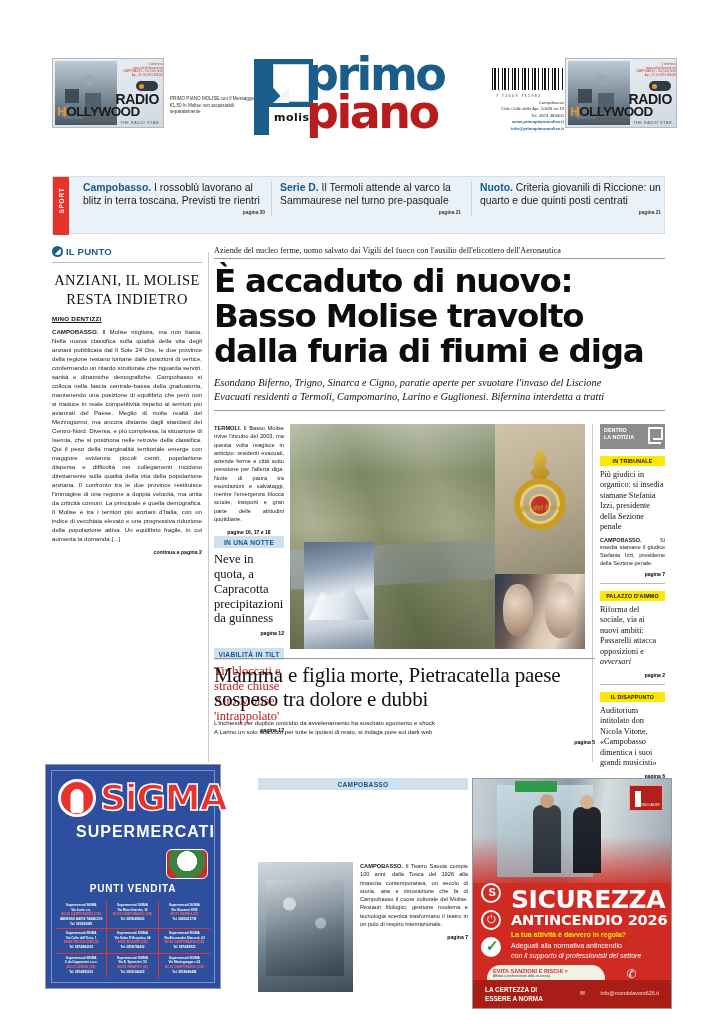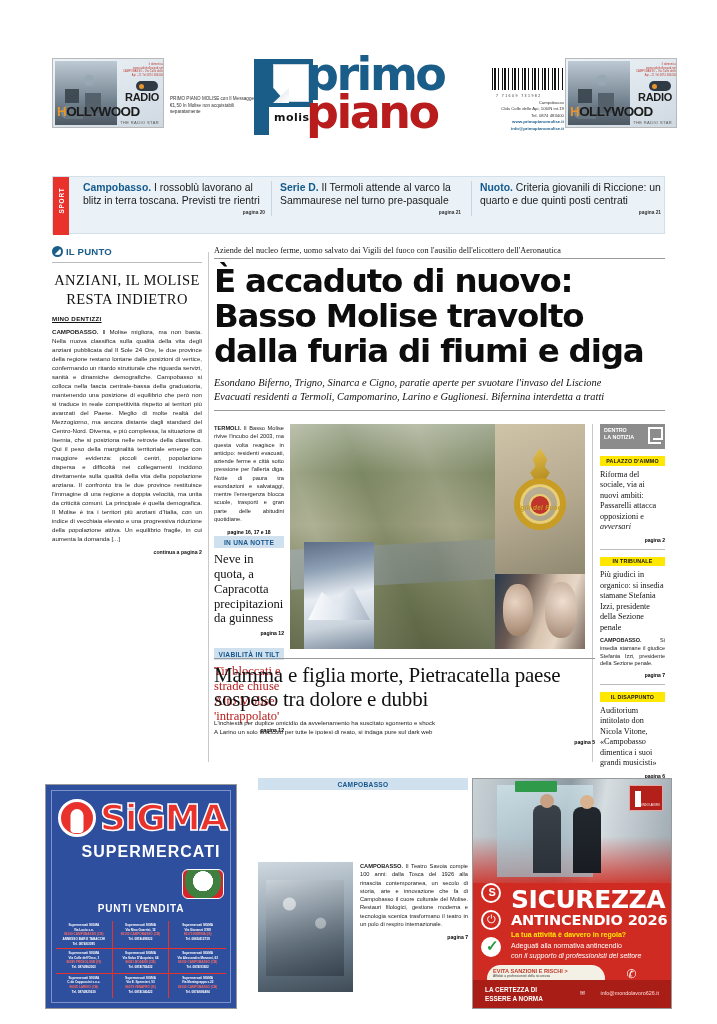--- a/index.html
+++ b/index.html
@@ -38,21 +38,21 @@
   .radio-tinytext{
     position:absolute; left:66px; top:4px; width:44px; font-size:2.6px; line-height:1.35;
     color:#c0392b; text-align:right; letter-spacing:.1px;
   }
   .radio-dot{
     position:absolute; right:5px; top:22px; width:22px; height:10px; border-radius:5px;
     background:#2f3a44;
   }
   .radio-dot::after{content:""; position:absolute; left:3px; top:2.5px; width:5px;height:5px;border-radius:50%;background:#e8952b;}
   .radio-name{
-    position:absolute; right:4px; top:33px; font-size:11px; font-weight:bold;
+    position:absolute; right:4px; top:33px; font-size:14px; font-weight:bold;
     color:#1b1b1b; letter-spacing:-.3px; line-height:1;
   }
   .radio-name2{
     position:absolute; left:4px; top:46px; right:4px; font-size:13.5px; font-weight:bold;
     letter-spacing:-.6px; line-height:1; color:#1b1b1b;
   }
   .radio-name2 .o{ color:#e8952b; }
   .radio-tag{
     position:absolute; right:4px; bottom:2px; font-size:4px; color:#555; letter-spacing:.4px;
   }
@@ -311,21 +311,21 @@
     font-size:8.2px; line-height:1.28; color:#111; margin-top:4px;
   }
   .dentro h4 i{ font-style:italic; }
   .dentro p{ font-size:5.5px; line-height:1.4; color:#1a1a1a; margin-top:4px; text-align:justify; }
   .dentro p b{ font-weight:bold; }
   .dentro .pg{ margin-top:4px; text-align:right; font-size:5px; font-weight:bold; }
   .dentro .drule{ border:0; border-top:1px solid #bbb; margin-top:6px; }
 
   
   .sigma{
-    position:absolute; left:45px; top:784px; width:192px; height:225px;
+    position:absolute; left:45px; top:764px; width:176px; height:225px;
     background:#2e4e9e; border:1px solid #999;
   }
   .sigma-inner{ position:absolute; inset:5px; border:1px solid #7e93c9; }
   .sigma-logo{ position:absolute; left:12px; top:12px; right:12px; height:44px; }
   .sigma-mark{
     position:absolute; left:0; top:2px; width:38px; height:38px; border-radius:50%;
     background:#e8322b; border:3px solid #fff;
   }
   .sigma-mark::after{
     content:""; position:absolute; left:50%; top:7px; width:13px; height:24px; transform:translateX(-50%);
@@ -616,31 +616,31 @@
   </div>
 
   <div class="dentro">
     <div class="dentro-head">
       <div class="t">DENTRO</div>
       <div class="t">LA NOTIZIA</div>
       <span class="pmark"></span>
     </div>
 
     <div>
-      <div class="dtag">PALAZZO D'AIMMO</div>
-      <h4><span>Riforma del sociale, via ai nuovi ambiti: Passarelli attacca opposizioni e </span><i>avversari</i></h4>
-      <div class="pg">pagina 2</div>
-      <hr class="drule">
-    </div>
-
-    <div>
       <div class="dtag">IN TRIBUNALE</div>
       <h4>Più giudici in organico: si insedia stamane Stefania Izzi, presidente della Sezione penale</h4>
       <p><b>CAMPOBASSO.</b><span> Si insedia stamane il giudice Stefania Izzi, presidente della Sezione penale.</span></p>
       <div class="pg">pagina 7</div>
+      <hr class="drule">
+    </div>
+
+    <div>
+      <div class="dtag">PALAZZO D'AIMMO</div>
+      <h4><span>Riforma del sociale, via ai nuovi ambiti: Passarelli attacca opposizioni e </span><i>avversari</i></h4>
+      <div class="pg">pagina 2</div>
       <hr class="drule">
     </div>
 
     <div>
       <div class="dtag">IL DISAPPUNTO</div>
       <h4>Auditorium intitolato don Nicola Vitone, «Campobasso dimentica i suoi grandi musicisti»</h4>
       <div class="pg">pagina 6</div>
     </div>
   </div>
 

